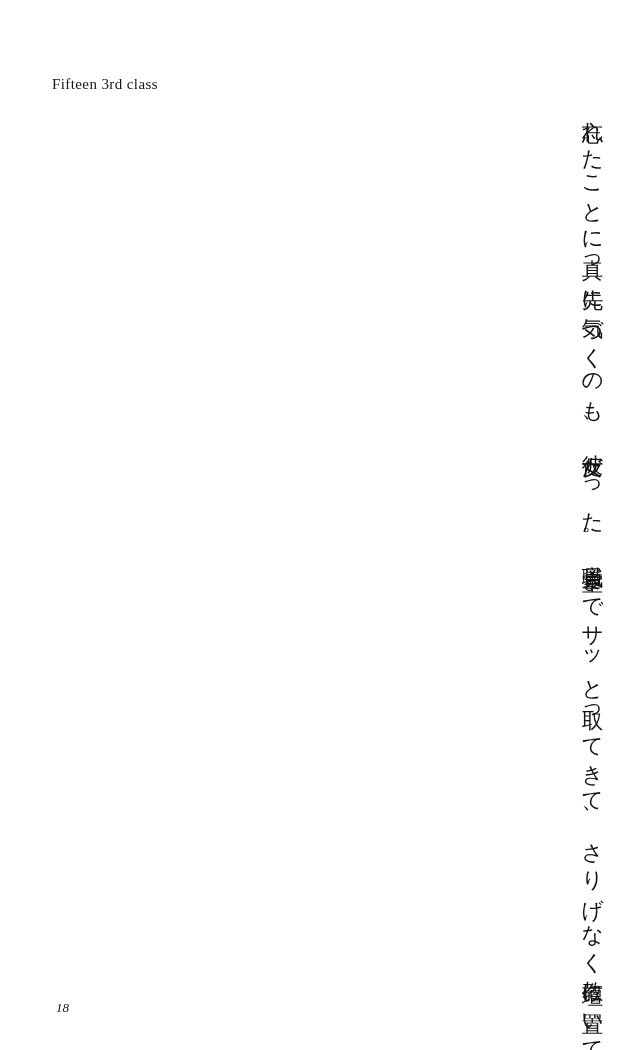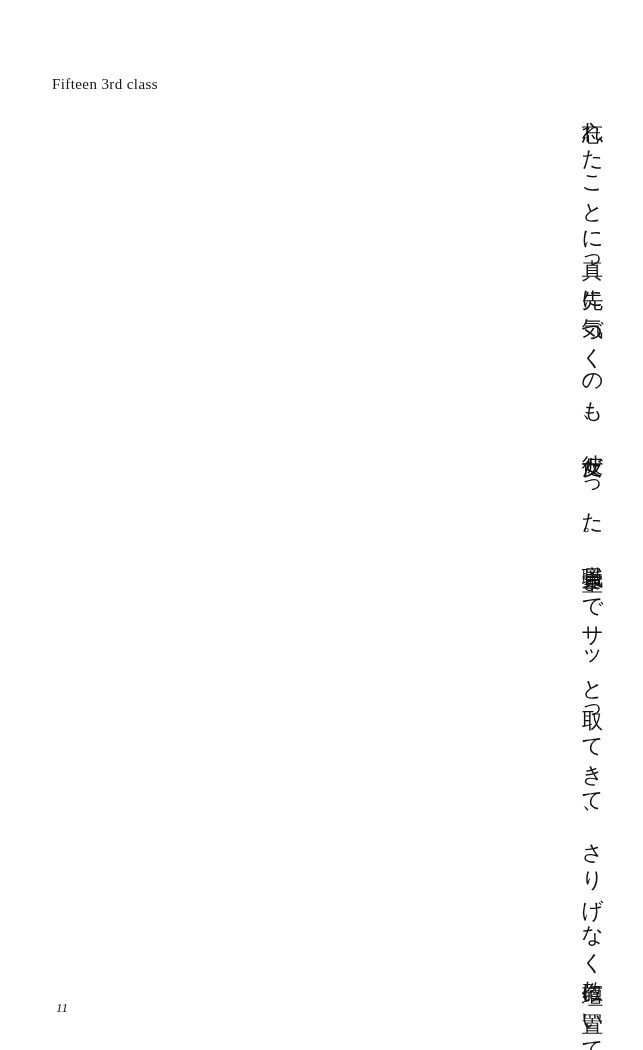--- a/index.html
+++ b/index.html
@@ -80,15 +80,15 @@
 
 <div class="page">
 
   <div class="running-head">Fifteen 3rd class</div>
 
   <div class="body-text" id="body-text">
       <div class="column">忘れたことに真っ先に気づくのも、彼女だった。職員室までサッと取ってきて、さりげな</div>
       <div class="column">く教壇に置いておいてくれる。あの年でそんなさりげない気配りができるなんて、なかな</div>
     </div>
 
-  <div class="folio">11</div>
+  <div class="folio">18</div>
 
 </div>
 
 </body></html>

